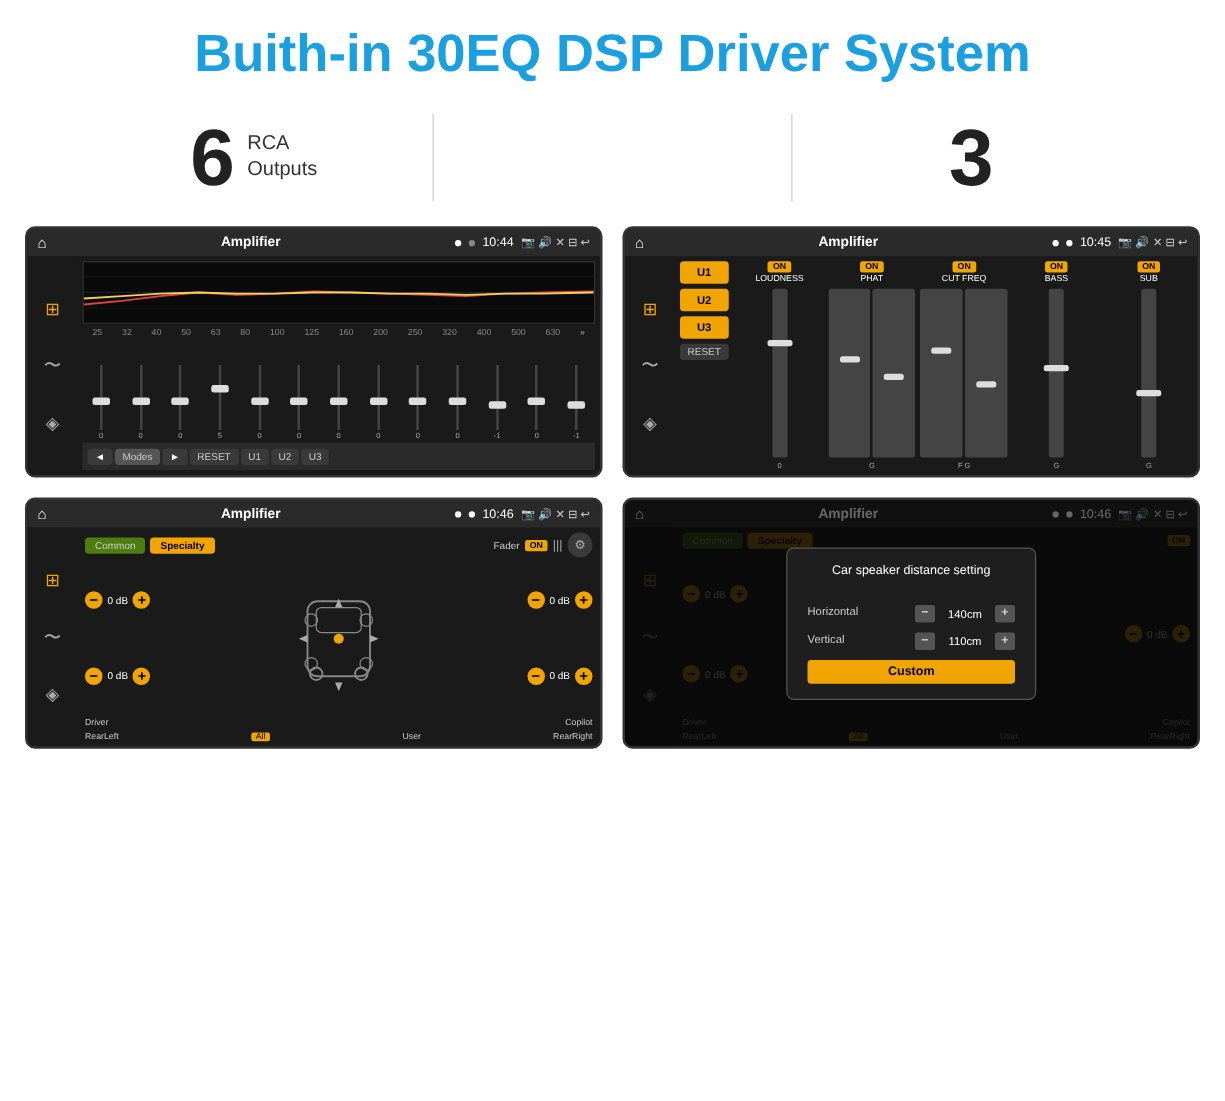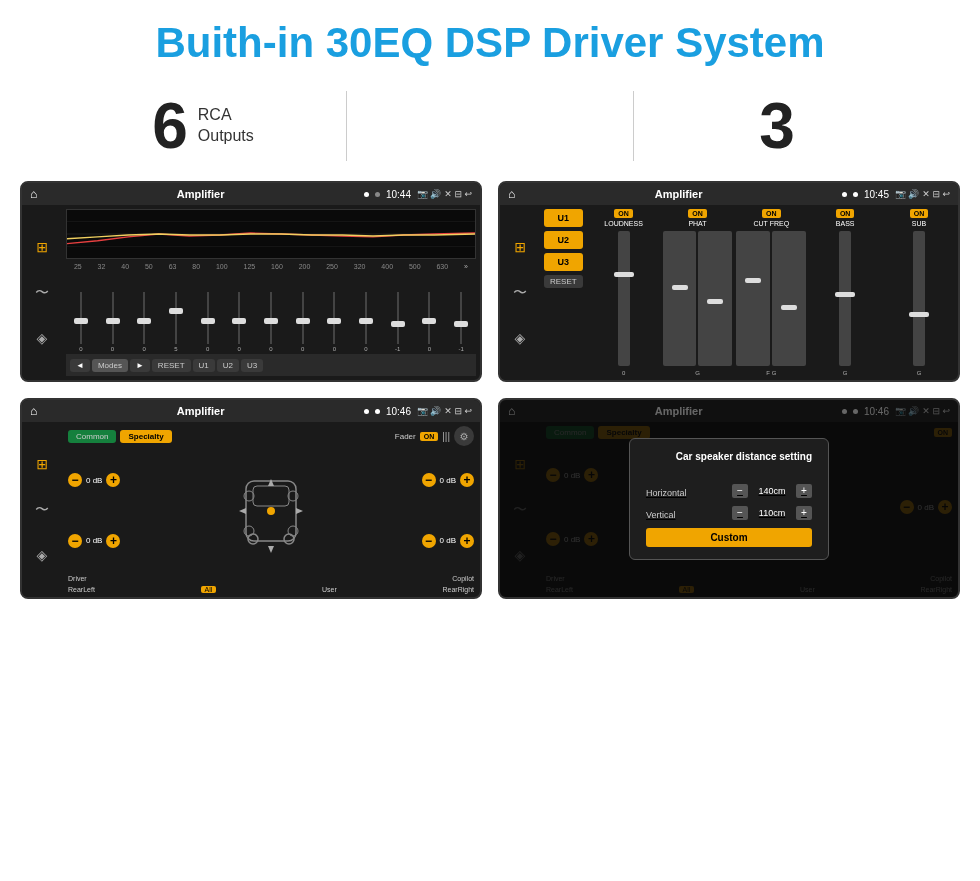--- a/index.html
+++ b/index.html
@@ -341,21 +341,21 @@
       gap: 4px;
     }
 
     .fader-top-bar {
       display: flex;
       align-items: center;
       gap: 4px;
     }
 
     .tab-btn {
-      background: #15803d;
+      background: #4d7c0f;
       color: #ccc;
       font-size: 8px;
       padding: 2px 8px;
       border-radius: 3px;
       cursor: pointer;
     }
 
     .tab-btn.active {
       background: #f0a500;
       color: #000;
@@ -447,31 +447,30 @@
       background: #1e1e1e;
       border: 1px solid #555;
       border-radius: 6px;
       padding: 12px 16px;
       min-width: 200px;
     }
 
     .dialog-title {
       color: #fff;
       font-size: 10px;
-      font-weight: bold;
-      text-align: right;
+      font-weight: normal;
+      text-align: center;
       margin-bottom: 22px;
     }
 
     .dialog-row {
       display: flex;
-      align-items: flex-end;
+      align-items: flex-start;
       justify-content: space-between;
       margin-bottom: 8px;
-      text-decoration: underline;
     }
 
     .dialog-row-label {
       color: #ccc;
       font-size: 9px;
     }
 
     .dialog-controls {
       display: flex;
       align-items: center;

